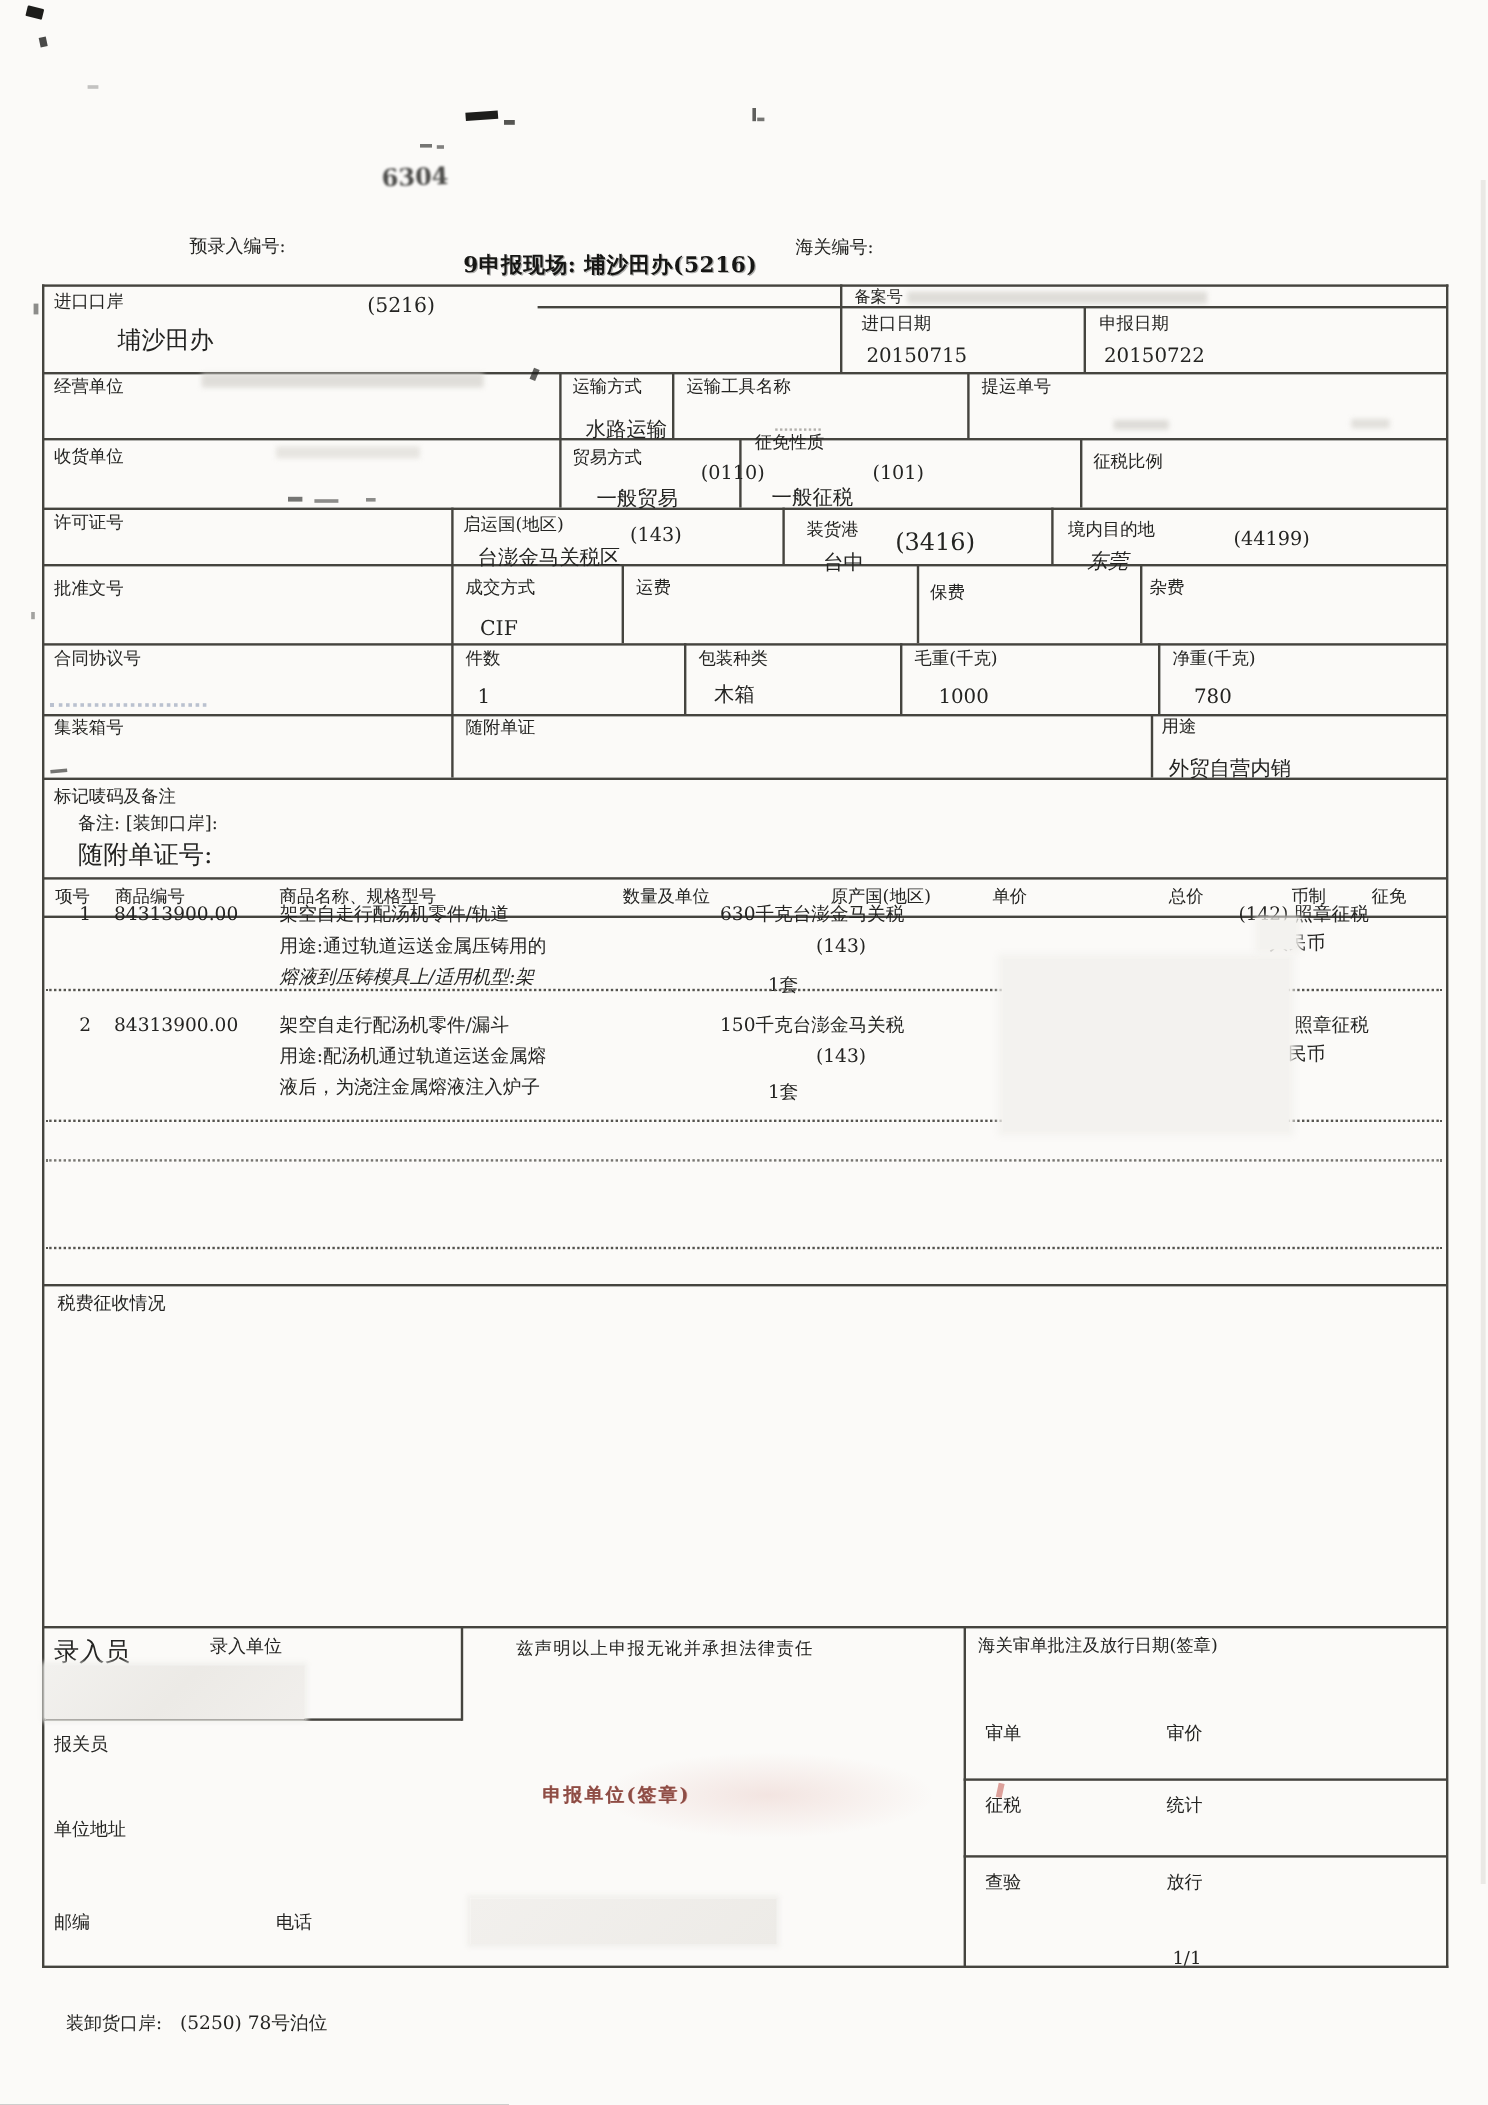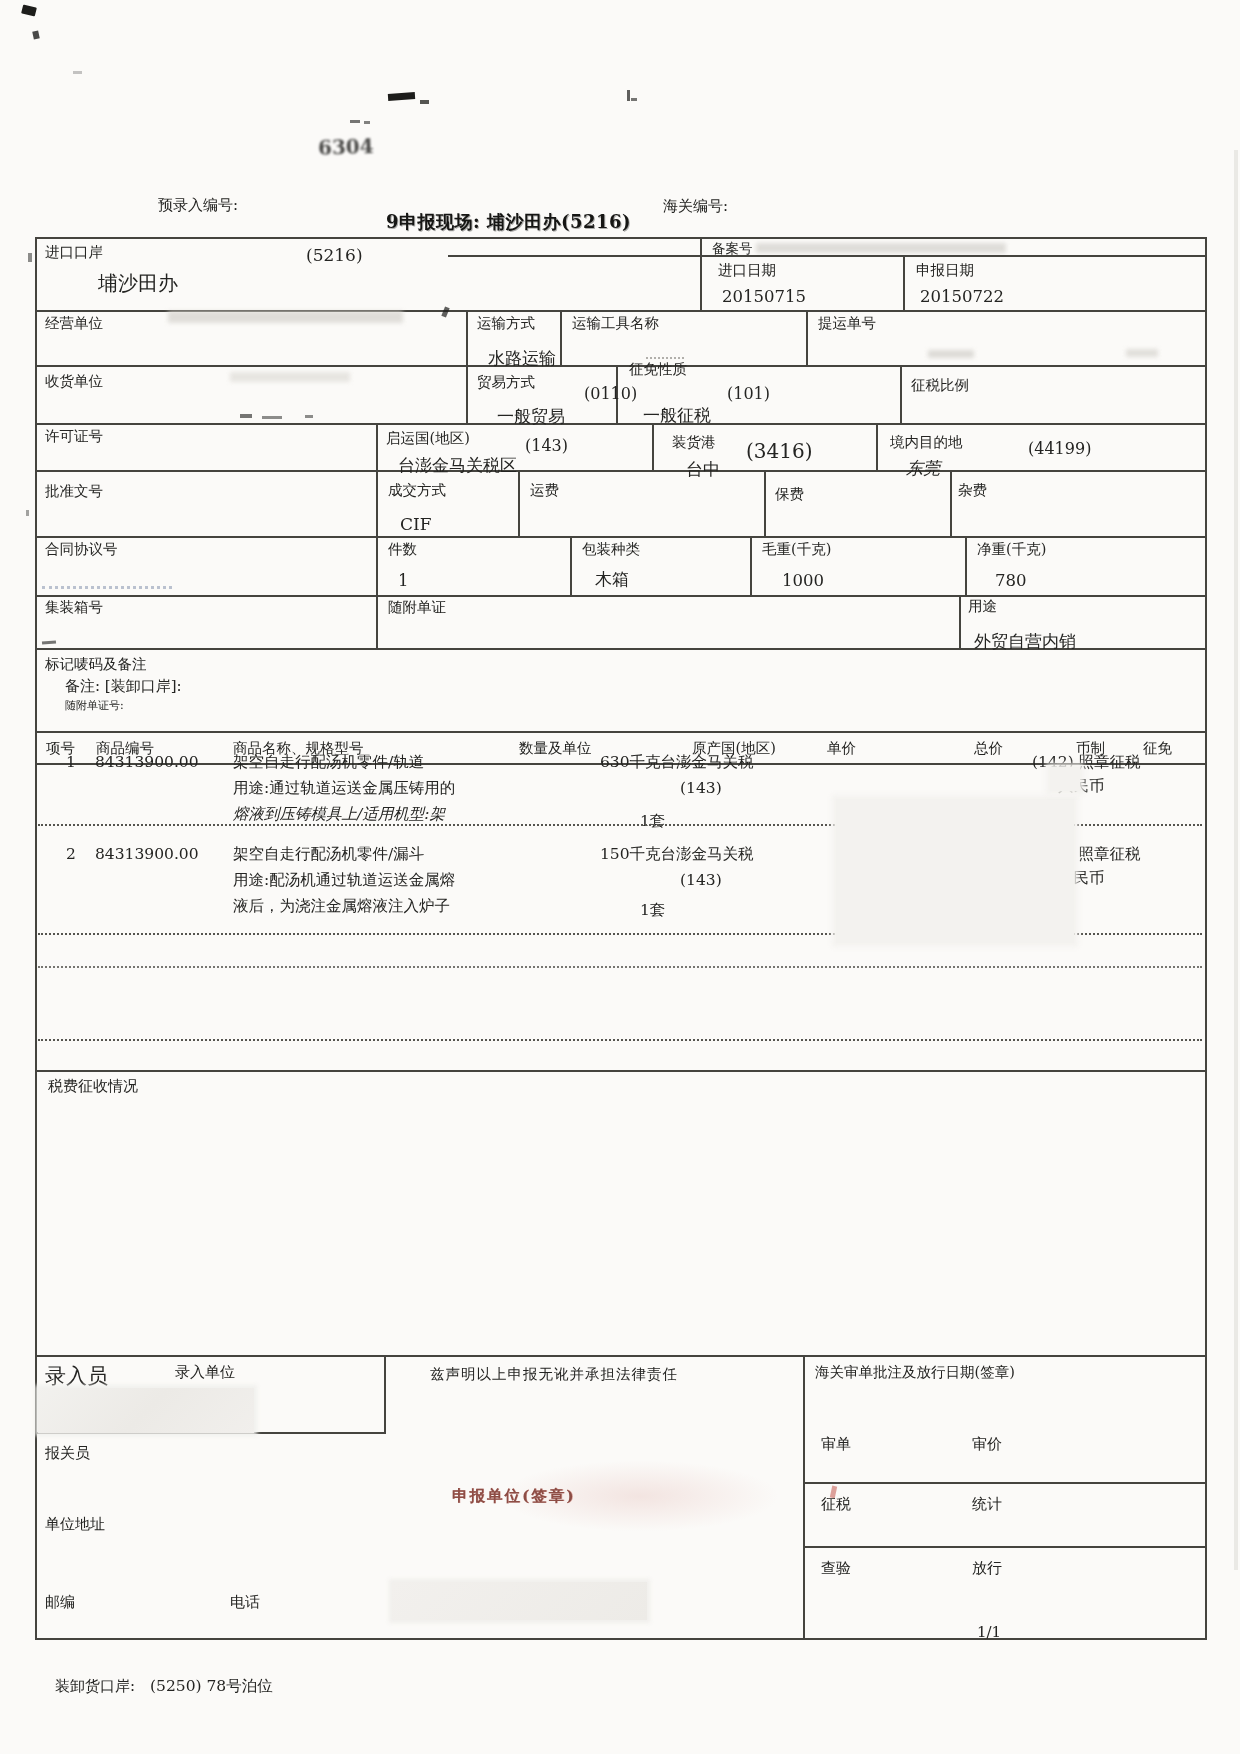--- a/index.html
+++ b/index.html
@@ -143,21 +143,21 @@
   <div class="t val" style="left:995px;top:572px;">780</div>
 
   <div class="t lbl" style="left:45px;top:599px;">集装箱号</div>
   <div class="speck" style="left:42px;top:641px;width:14px;height:3px;transform:rotate(-5deg);opacity:.6;"></div>
   <div class="t lbl" style="left:388px;top:599px;">随附单证</div>
   <div class="t lbl" style="left:968px;top:598px;">用途</div>
   <div class="t" style="left:974px;top:632px;font-size:17px;">外贸自营内销</div>
 
   <div class="t lbl" style="left:45px;top:656px;">标记唛码及备注</div>
   <div class="t" style="left:65px;top:678px;font-size:15px;">备注: [装卸口岸]:</div>
-  <div class="t" style="left:65px;top:700px;font-size:11px;filter:blur(.3px);">随附单证号:</div>
+  <div class="t" style="left:65px;top:700px;font-size:21px;filter:blur(.3px);">随附单证号:</div>
 
   <div class="t" style="left:46px;top:740px;font-size:14.5px;">项号</div>
   <div class="t" style="left:96px;top:740px;font-size:14.5px;">商品编号</div>
   <div class="t" style="left:233px;top:740px;font-size:14.5px;">商品名称、规格型号</div>
   <div class="t" style="left:519px;top:740px;font-size:14.5px;">数量及单位</div>
   <div class="t" style="left:692px;top:740px;font-size:14.5px;">原产国(地区)</div>
   <div class="t" style="left:827px;top:740px;font-size:14.5px;">单价</div>
   <div class="t" style="left:974px;top:740px;font-size:14.5px;">总价</div>
   <div class="t" style="left:1076px;top:740px;font-size:14.5px;">币制</div>
   <div class="t" style="left:1143px;top:740px;font-size:14.5px;">征免</div>

